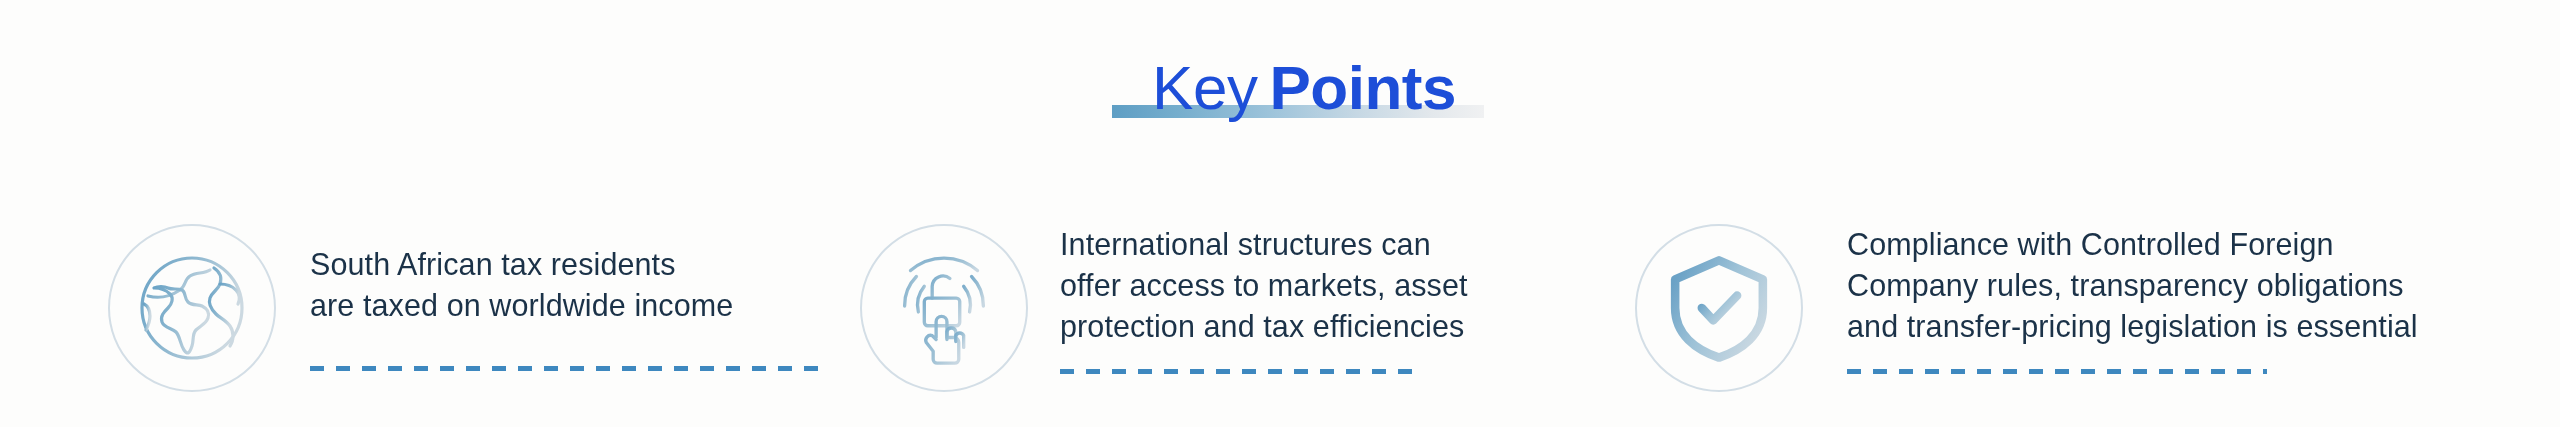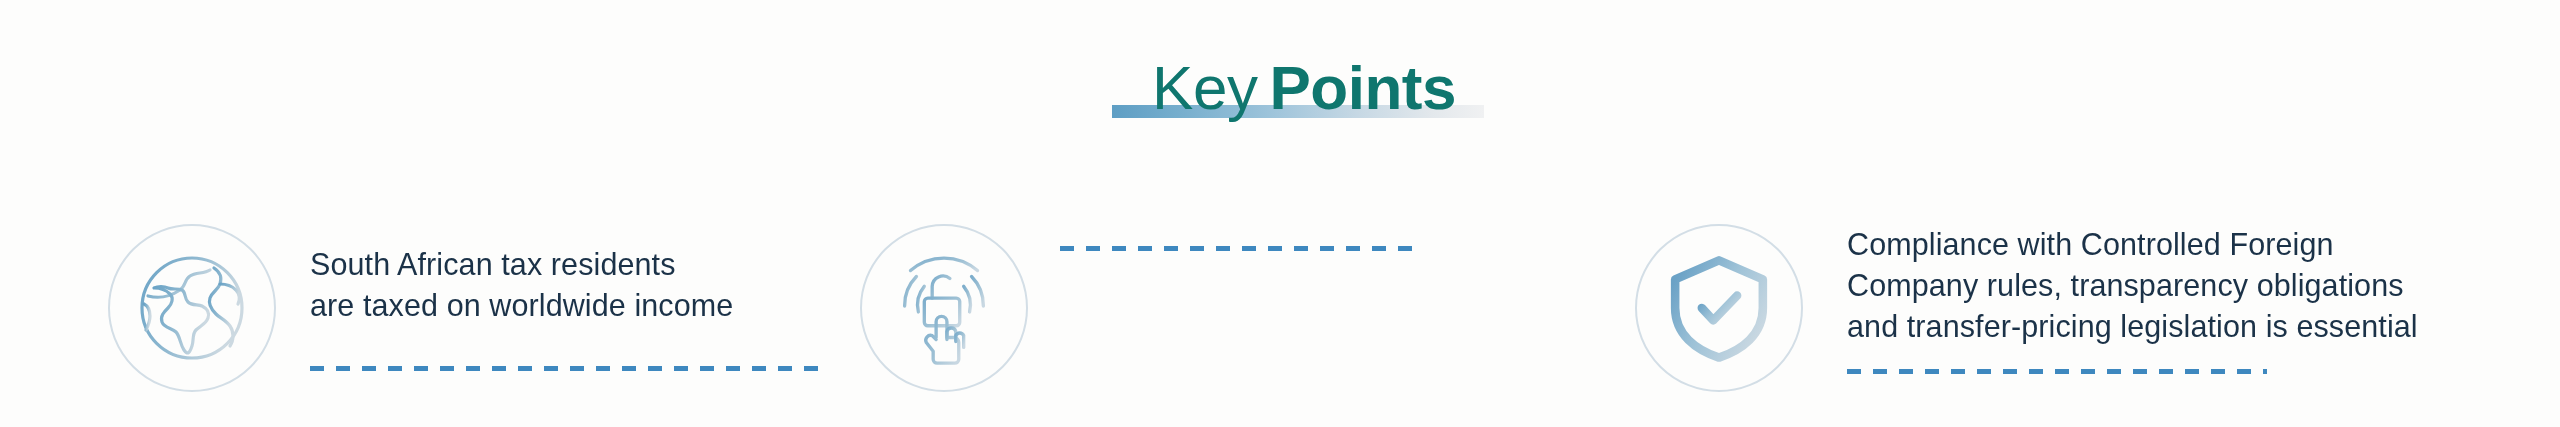--- a/index.html
+++ b/index.html
@@ -27,21 +27,21 @@
   }
   .title-inner {
     display: inline-block;
     position: relative;
     padding: 0 6px;
   }
   .title-text {
     font-size: 62px;
     line-height: 72px;
     letter-spacing: -0.5px;
-    color: #0f766e;
+    color: #1d4ed8;
     white-space: nowrap;
     position: relative;
     z-index: 2;
     margin-left: 48px;
   }
   .title-light {
     font-weight: 400;
   }
   .title-bold {
     font-weight: 700;
@@ -202,20 +202,23 @@
                    L74 94 A5 5 0 0 1 79 99 L79 110
                    L79 116 A4 4 0 0 1 75 120 L57 120
                    A4 4 0 0 1 53 116 L53 108
                    L46 99 A5 5 0 0 1 52 92 L56 96" stroke="url(#gHand)" stroke-width="3.4" stroke-linecap="round" stroke-linejoin="round" fill="none"></path>
           <path d="M67 96 L67 88 A4.6 4.6 0 0 1 76 88 L76 96" stroke="url(#gHand)" stroke-width="3.4" stroke-linecap="round" fill="none"></path>
           <path d="M76 98 L76 92 A4.4 4.4 0 0 1 84 92 L84 104" stroke="url(#gHand)" stroke-width="3.4" stroke-linecap="round" fill="none"></path>
         </svg>
       </span>
     </div>
     <div class="col-body">
+      <div class="col-text">International structures can
+offer access to markets, asset
+protection and tax efficiencies</div>
       <div class="dashed-rule"></div>
     </div>
   </div>
 
   <div class="col col-3">
     <div class="icon-ring">
       <span>
         <svg width="122" height="122" viewBox="0 0 128 128" fill="none">
           <defs>
             <linearGradient id="gShield" x1="0" y1="0.2" x2="1" y2="0.85">

